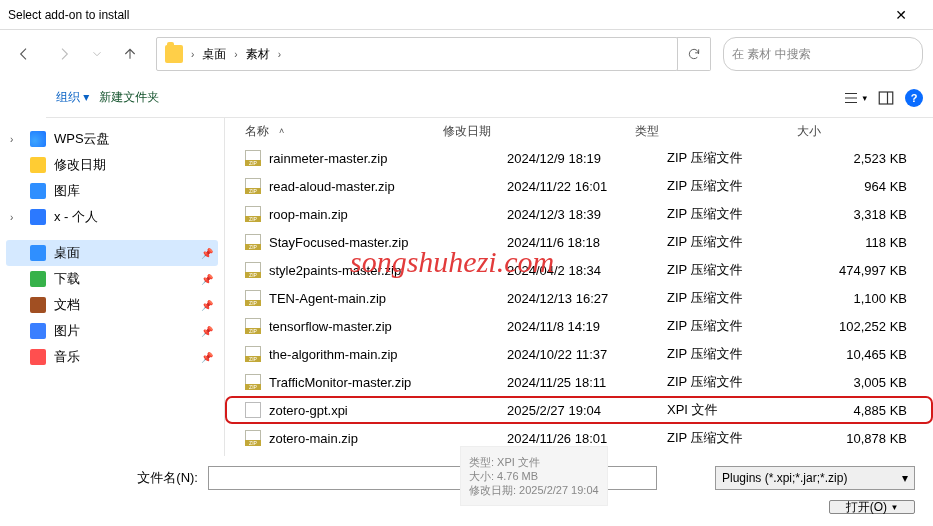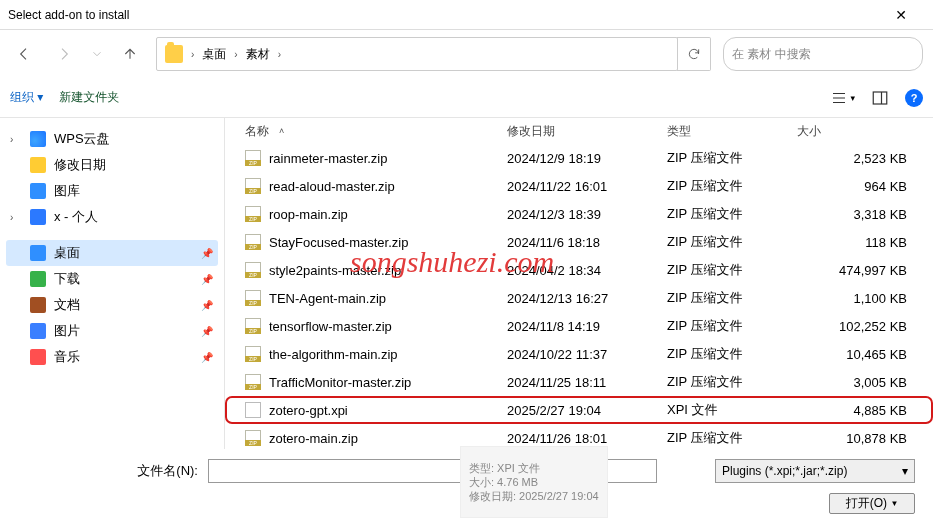--- a/index.html
+++ b/index.html
@@ -11,21 +11,21 @@
     .nav-arrow, .nav-up, .nav-refresh { width: 28px; height: 28px; display: flex; align-items: center; justify-content: center; color: #555; cursor: pointer; }
     .nav-arrow svg, .nav-up svg, .nav-refresh svg { width:16px;height:16px;stroke:#555;stroke-width:1.6;}
     .nav-disabled { color:#bbb; }
     .pathbox { flex:1; height: 34px; border:1px solid #ccc; border-radius:2px; display:flex; align-items:center; padding:0 8px; gap:8px; }
     .pathbox .folder-ic { width:18px;height:18px; background:#ffcf48; border-radius:2px; position:relative;}
     .pathbox .folder-ic::before { content:""; position:absolute; top:-3px; left:2px; width:7px; height:3px; background:#ffcf48; border-radius:2px 2px 0 0; }
     .crumb { cursor:pointer; }
     .crumb-sep { color:#555; font-size:10px; }
     .refresh-box { width: 34px; height:34px; border:1px solid #ccc; border-left:none; display:flex; align-items:center; justify-content:center; cursor:pointer; margin-left:-1px; border-radius:0 2px 2px 0;}
     .searchbox { width:200px; height:34px; border:1px solid #ccc; border-radius:13px; display:flex; align-items:center; padding:0 8px; color:#888; }
-    .toolbar2 { height: 40px; display:flex; align-items:center; padding:0 10px; border-bottom:1px solid #e5e5e5; gap:16px;}
+    .toolbar2 { height: 40px; display:flex; align-items:center; padding:0 10px; border-bottom:1px solid #e5e5e5; gap:10px;margin-left:46px;}
     .tb-btn { color:#14532d; cursor:pointer; }
     .tb-btn.dk{ color:#0b63c5;}
     .tb-spacer { flex:1; }
     .view-ic { display:flex; align-items:center; gap:2px; cursor:pointer;}
     .view-ic svg{width:18px;height:18px;}
     .help-ic { width:18px;height:18px;border-radius:50%;background:#0a6cff;color:#fff;display:flex;align-items:center;justify-content:center;font-weight:bold;font-size:11px;}
     .body { flex:1; display:flex; min-height:0; }
     .sidebar { width:225px; border-right:1px solid #e5e5e5; padding:8px 6px; font-size:13px;}
     .sb-item { display:flex; align-items:center; gap:8px; height:26px; padding:0 4px; border-radius:3px; cursor:pointer;}
     .sb-item .exp { width:12px; color:#555; font-size:10px;}
@@ -36,42 +36,42 @@
     .ic-cloud-b{ background:radial-gradient(circle at 30% 60%,#3da5ff,#1b74ff);}
     .ic-home{ background:#ffcc33;}
     .ic-lib{ background:#2f8fff;}
     .ic-cloud-c{ background:#2b79ff;}
     .ic-desk{ background:#2f8fff;}
     .ic-dl{ background:#36b24a;}
     .ic-doc{ background:#a14f22;}
     .ic-pic{ background:#3a7fff;}
     .ic-mus{ background:#ff4f4f;}
     .filepane { flex:1; display:flex; flex-direction:column; min-width:0;}
-    .columns { display:grid; grid-template-columns: 1fr 160px 130px 120px; height:26px; align-items:center; padding:0 16px 0 20px; font-size:12px; color:#444;}
+    .columns { display:grid; grid-template-columns: 1fr 160px 130px 120px; height:26px; align-items:center; padding:0 16px 0 20px; font-size:12px; color:#444;gap:32px;}
     .columns .col { cursor:pointer; }
     .col-name { display:flex;align-items:center;gap:6px;}
     .sort-up { font-size:9px; color:#555; margin-left:4px;}
     .files { flex:1; overflow:auto; }
     .row { display:grid; grid-template-columns: 1fr 160px 130px 120px; height:28px; align-items:center; padding:0 16px 0 20px; font-size:13px; cursor:pointer;}
     .row.hl { outline:2px solid #d41919; outline-offset:-2px;border-radius:7px;}
     .row .cell-name{ display:flex; align-items:center; gap:8px; min-width:0;}
     .row .cell-size{ text-align:right; padding-right:10px;}
     .fic { width:16px;height:16px;display:inline-flex;align-items:center;justify-content:center;}
     .fic-zip { background:#fff;border:1px solid #bba;position:relative;}
     .fic-zip::before{content:"ZIP";position:absolute;bottom:-1px;left:-1px;right:-1px;background:#c2a838;color:#fff;font-size:5px;text-align:center;line-height:6px;}
     .fic-file { background:#fff; border:1px solid #bbb;}
     .watermark{ position:absolute; left:350px; top:245px; font-family:"Times New Roman",serif; font-style:italic; font-size:30px; color:#e23b3b; pointer-events:none;}
-    .tooltip { position:absolute; left:460px; top:446px; background:#f5f5f5; color:#888; border:1px solid #eee; padding:14px 8px; font-size:11px; line-height:14px;}
+    .tooltip { position:absolute; left:460px; top:446px; background:#f5f5f5; color:#888; border:1px solid #eee; padding:8px 8px; font-size:11px; line-height:14px;}
     .bottombar {  padding:10px 18px 12px; display:flex; flex-direction:column; gap:10px;}
     .fn-row{ display:flex; align-items:center; gap:10px;}
     .fn-label{ width:180px; text-align:right; font-size:13px;}
     .fn-input{ flex:1; height:24px; border:1px solid #999; padding:0 4px;}
     .filter-sel{ width:200px; height:24px; border:1px solid #999; background:#efefef; display:flex;align-items:center;justify-content:space-between;padding:0 6px;font-size:12px;cursor:pointer;margin-left:48px;}
     .btn-row{ display:flex; justify-content:flex-end; gap:12px;}
-    .btn{ min-width:86px;height:21px;border:1px solid #888;background:#efefef;display:flex;align-items:center;justify-content:center;cursor:pointer;font-size:12px;border-radius:2px;}
+    .btn{ min-width:86px;height:14px;border:1px solid #888;background:#efefef;display:flex;align-items:center;justify-content:center;cursor:pointer;font-size:12px;border-radius:2px;}
   </style>
 </head>
 <body>
 
 <div class="titlebar">
   <span class="title-text">Select add-on to install</span>
   <span class="close-btn">✕</span>
 </div>
 
 <div class="navrow">

